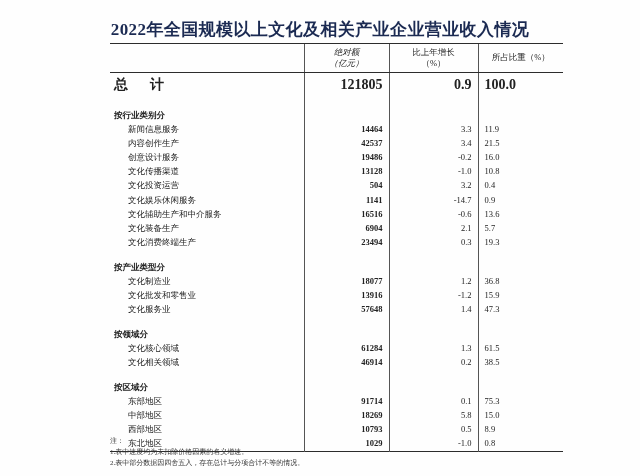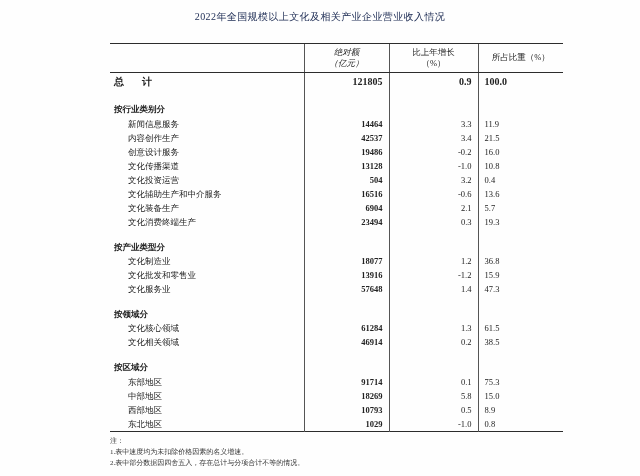--- a/index.html
+++ b/index.html
@@ -15,25 +15,25 @@
     overflow: hidden;
     position: relative;
   }
   .page {
     position: absolute;
     inset: 0;
     background: #fefefe;
   }
   .doc-title {
     text-align: center;
-    font-size: 10px;
-    font-weight: normal;
+    font-size: 17px;
+    font-weight: bold;
     color: #1b2a52;
     letter-spacing: 0.4px;
-    padding-top: 10px;
+    padding-top: 18px;
     padding-bottom: 8px;
     font-family: "Liberation Serif", "DejaVu Serif", serif;
   }
   .table-wrap {
     position: absolute;
     left: 110px;
     top: 43px;
     width: 453px;
   }
   table.stats {
@@ -74,21 +74,21 @@
     line-height: 1.42;
     font-size: 8.5px;
     vertical-align: middle;
     white-space: nowrap;
   }
   td.c1 { border-right: 0.9px solid #555; text-align: left; }
   td.c2 { border-right: 0.9px solid #555; text-align: right; font-weight: bold; }
   td.c3 { border-right: 0.9px solid #555; text-align: right; }
   td.c4 { padding-right: 18px; }
 
-  tr.total td { font-weight: bold; font-size: 10px; padding-top: 2px; padding-bottom: 2px; margin-left: 28px; }
+  tr.total td { font-weight: bold; font-size: 14px; padding-top: 2px; padding-bottom: 2px; margin-left: 28px; }
   tr.total td.c1 { letter-spacing: 4px; padding-left: 4px; }
   tr.section td.c1 { font-weight: bold; padding-top: 5px; padding-left: 4px; }
   tr.item td.c1 { padding-left: 18px; }
   tr.spacer td { height: 7px; padding: 0; line-height: 0; font-size: 0; }
   tr.bottom-rule td {
     border-top: 1.1px solid #2c2c2c;
     height: 0; padding: 0; font-size: 0; line-height: 0;
   }
   .notes {
     position: absolute;
@@ -176,20 +176,26 @@
             <td class="c3">-1.0</td>
             <td class="c4">10.8</td>
           </tr>
           <tr class="item">
             <td class="c1">文化投资运营</td>
             <td class="c2">504</td>
             <td class="c3">3.2</td>
             <td class="c4">0.4</td>
           </tr>
           <tr class="item">
+            <td class="c1">文化娱乐休闲服务</td>
+            <td class="c2">1141</td>
+            <td class="c3">-14.7</td>
+            <td class="c4">0.9</td>
+          </tr>
+          <tr class="item">
             <td class="c1">文化辅助生产和中介服务</td>
             <td class="c2">16516</td>
             <td class="c3">-0.6</td>
             <td class="c4">13.6</td>
           </tr>
           <tr class="item">
             <td class="c1">文化装备生产</td>
             <td class="c2">6904</td>
             <td class="c3">2.1</td>
             <td class="c4">5.7</td>

